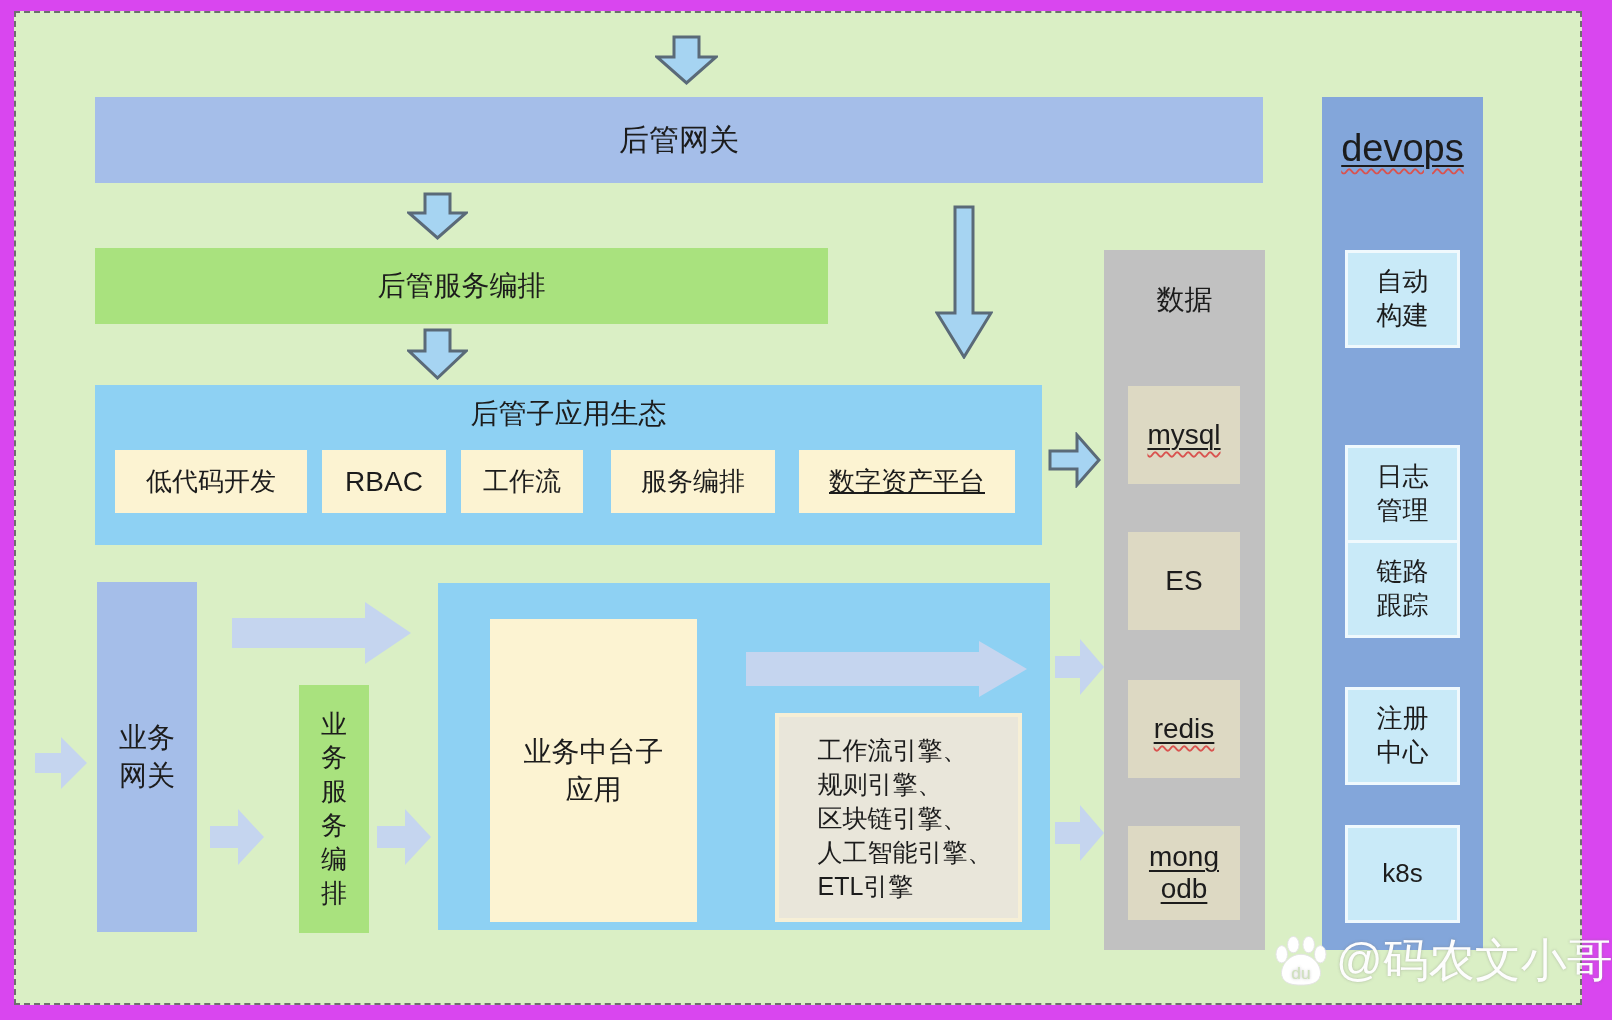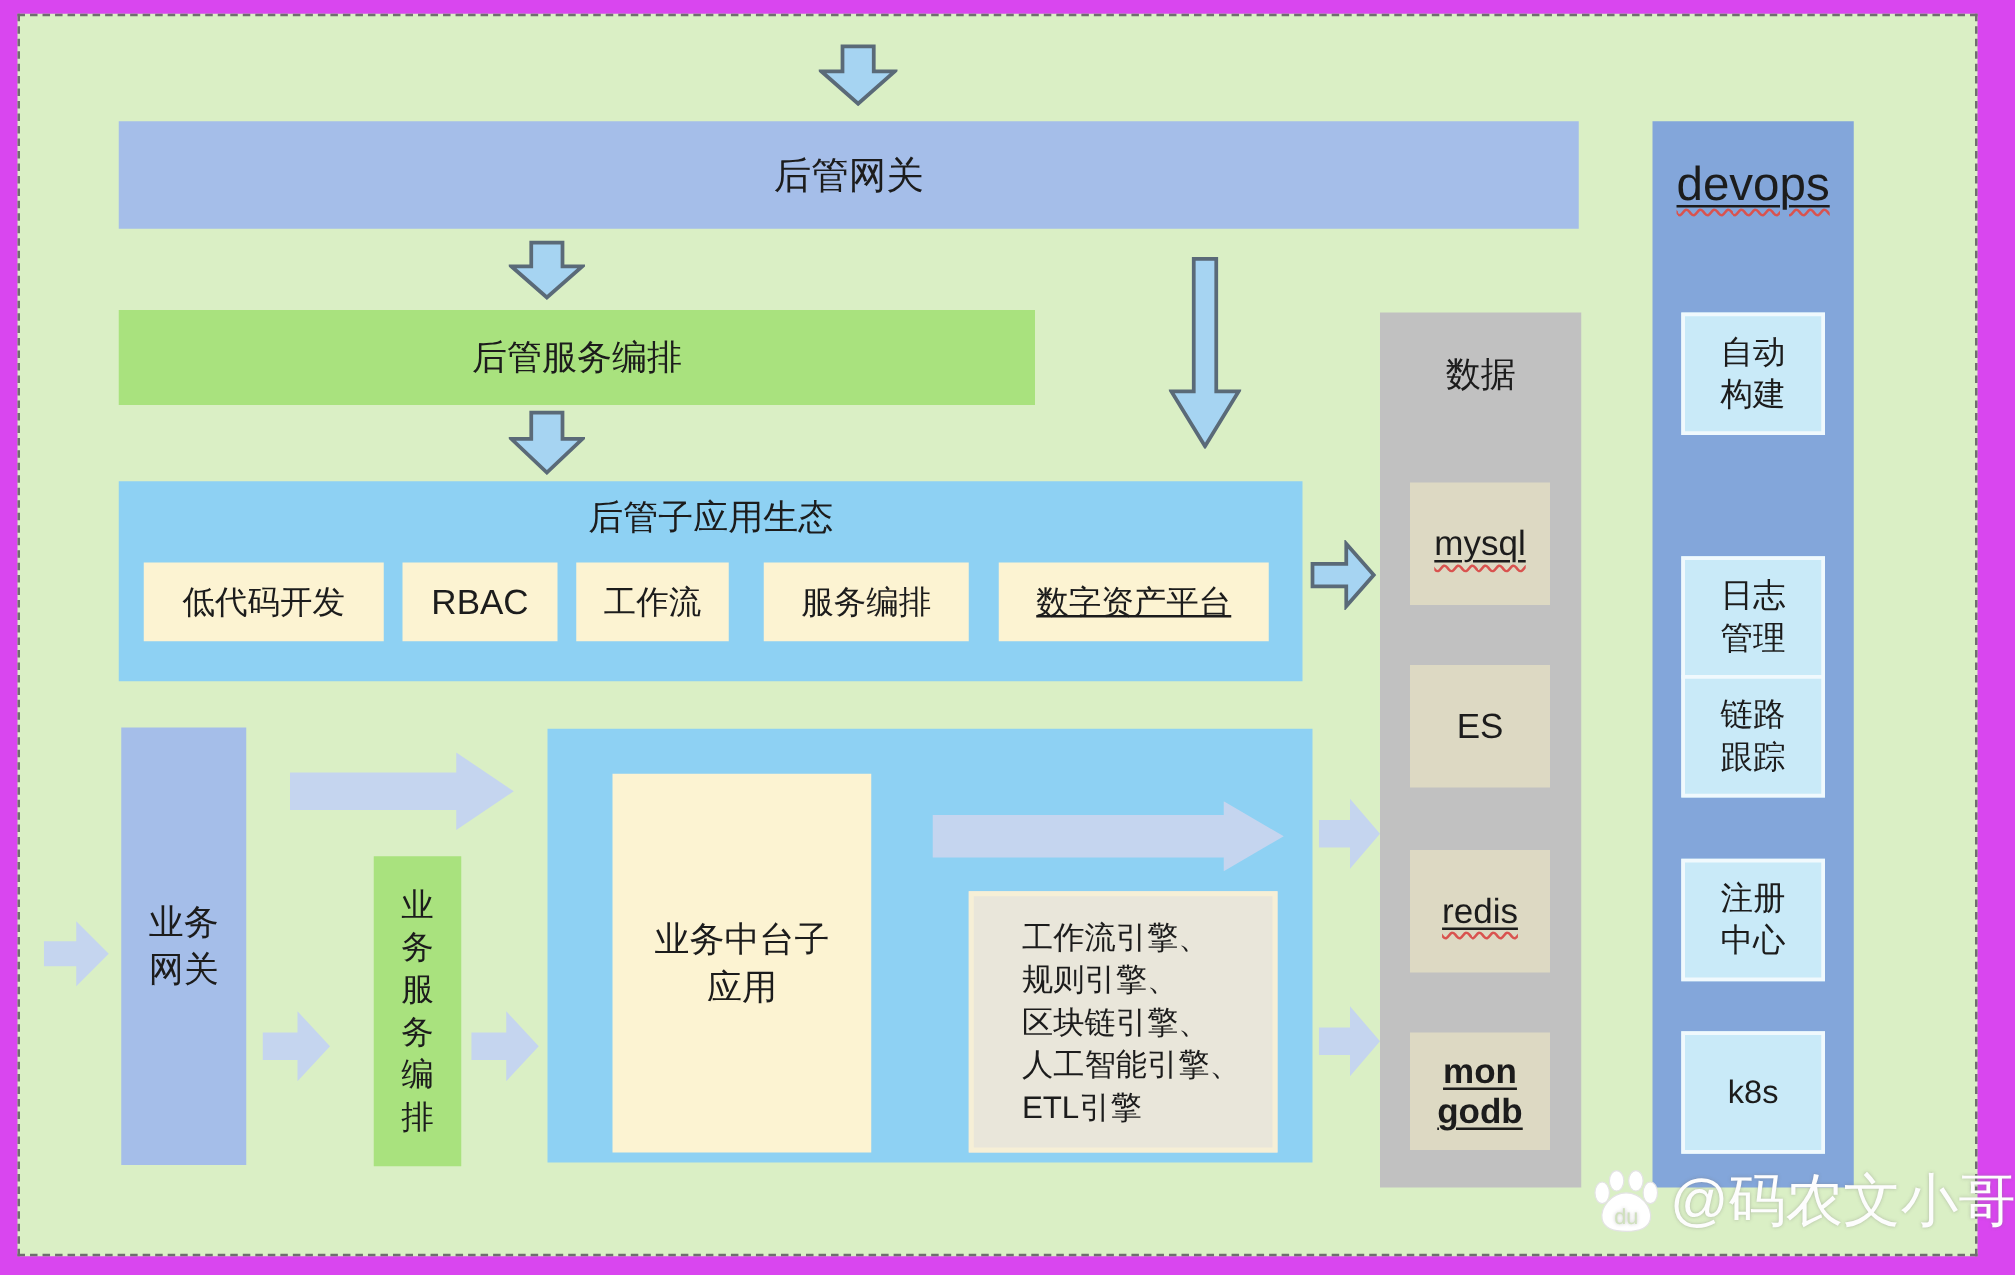--- a/index.html
+++ b/index.html
@@ -59,21 +59,21 @@
   .engines-box {
     left:775px; top:713px; width:247px; height:209px; background:#e9e6da;
     border:4px solid #f6efd6; display:flex; align-items:center;
     font-size:25px; line-height:1.36; text-align:left; padding-left:13px;
     white-space:pre-line;
   }
 
   
   .w2 { display:inline-block; width:2.3em; }
   .w5 { display:inline-block; width:5.5em; }
-  .wrap-db { display:inline-block; max-width:74px; word-break:break-all;font-weight:bold; }
+  .wrap-db { display:inline-block; max-width:74px; word-break:break-all; }
 
   
   .en-note { text-decoration:underline; text-decoration-style:wavy; text-decoration-color:#d9534f; text-decoration-thickness:1.5px; text-underline-offset:7px; }
   .en-line { text-decoration:underline; text-decoration-style:solid; text-decoration-color:currentColor; text-decoration-thickness:2px; text-underline-offset:4px; }
 
   
   .ar-top       { left:655px;  top:35px;  width:63px;  height:50px; }
   .ar-a2        { left:407px;  top:192px; width:61px;  height:48px; }
   .ar-vlong     { left:935px;  top:205px; width:58px;  height:154px; }
   .ar-a3        { left:407px;  top:328px; width:61px;  height:52px; }

